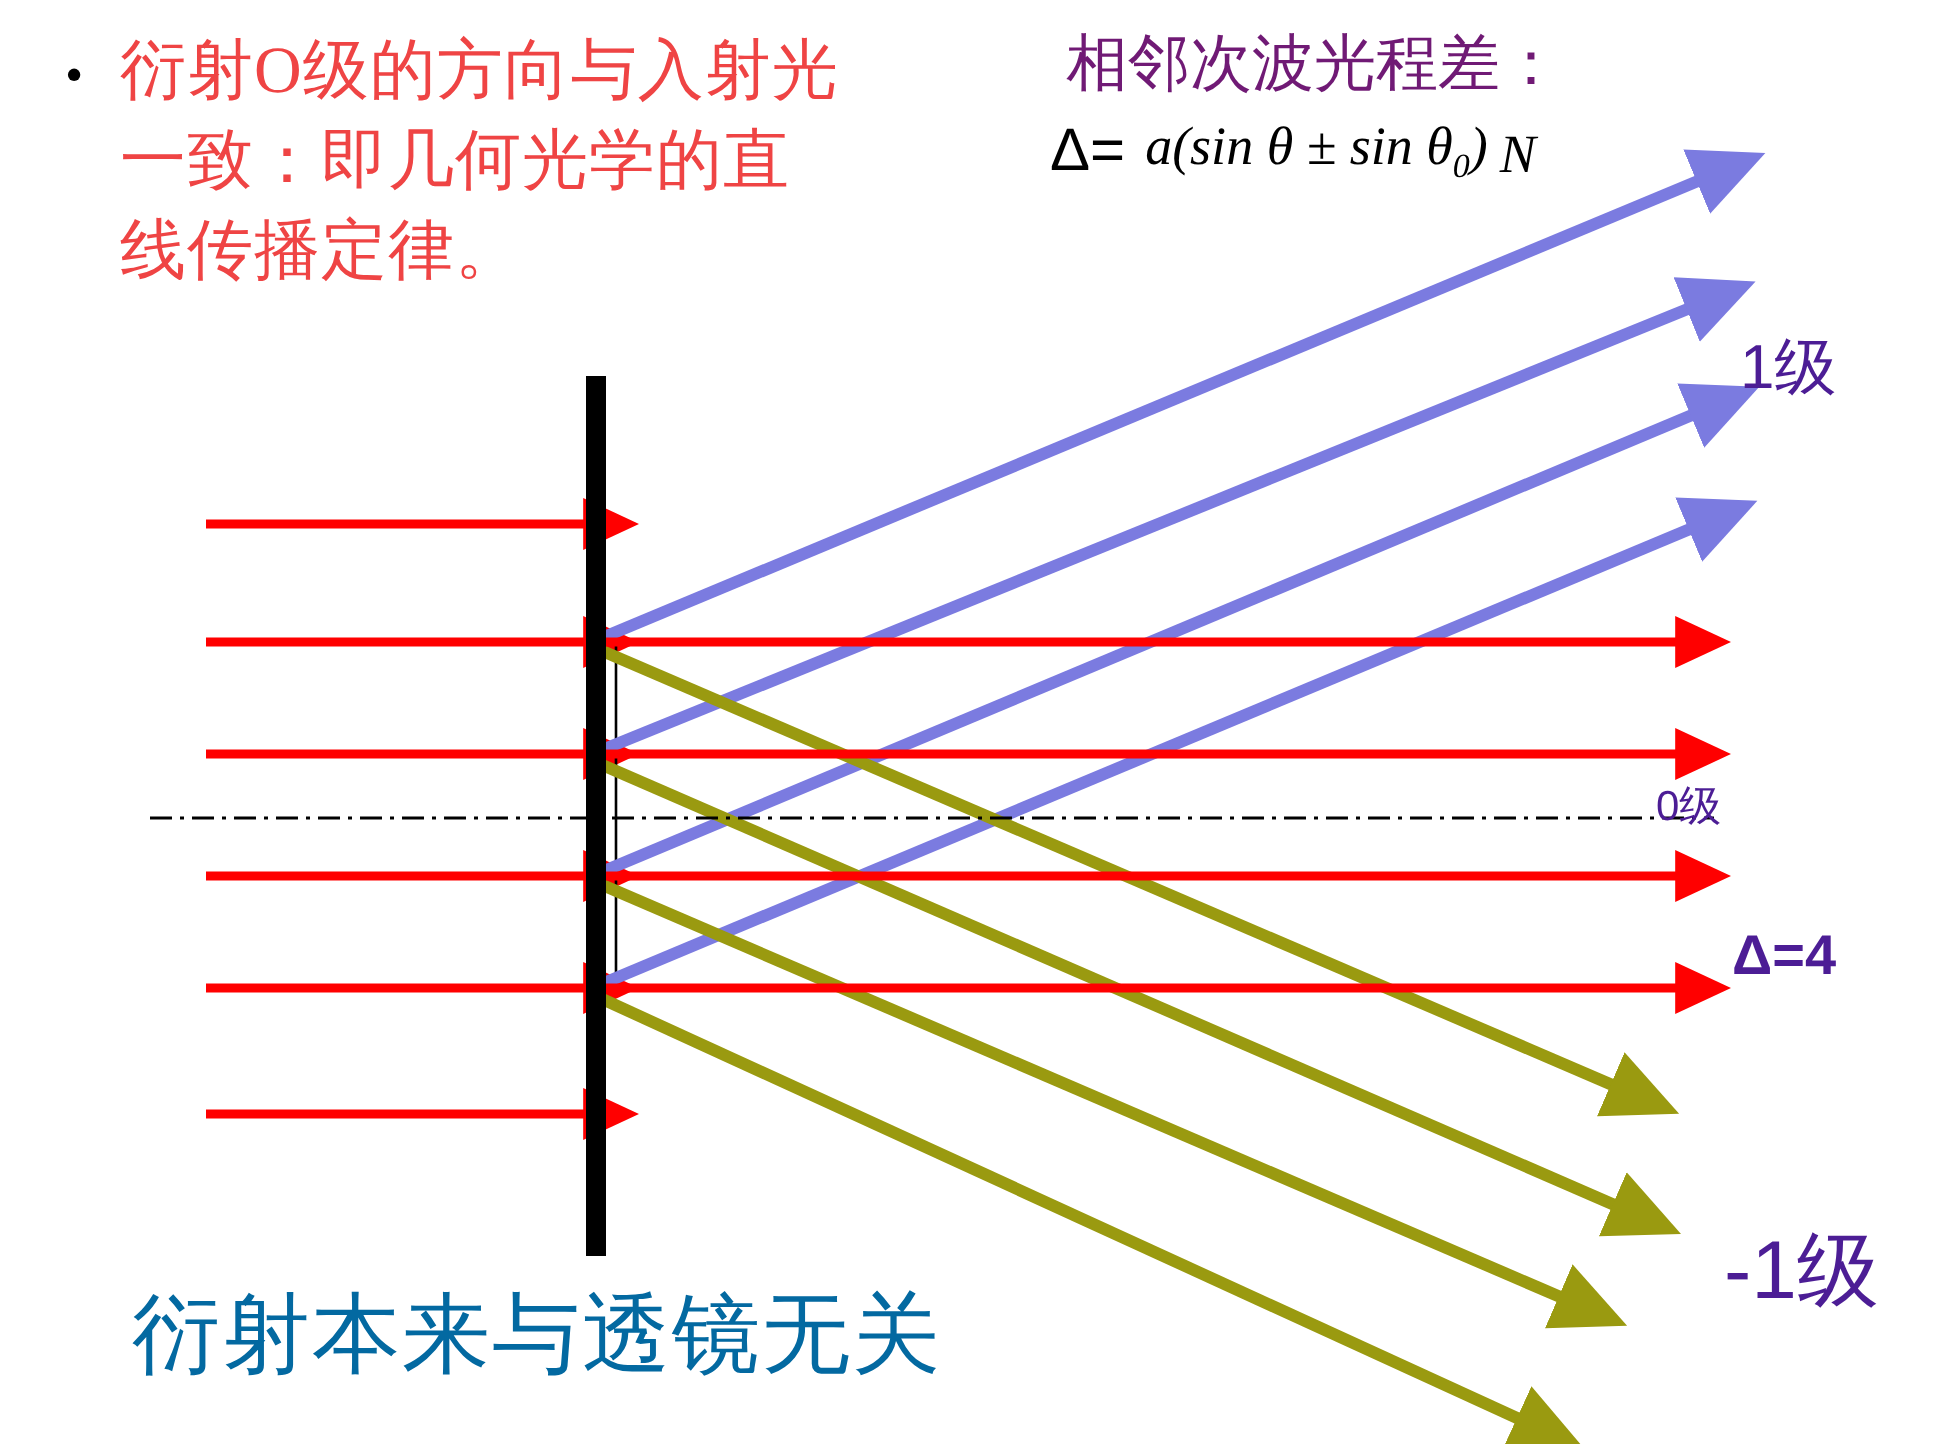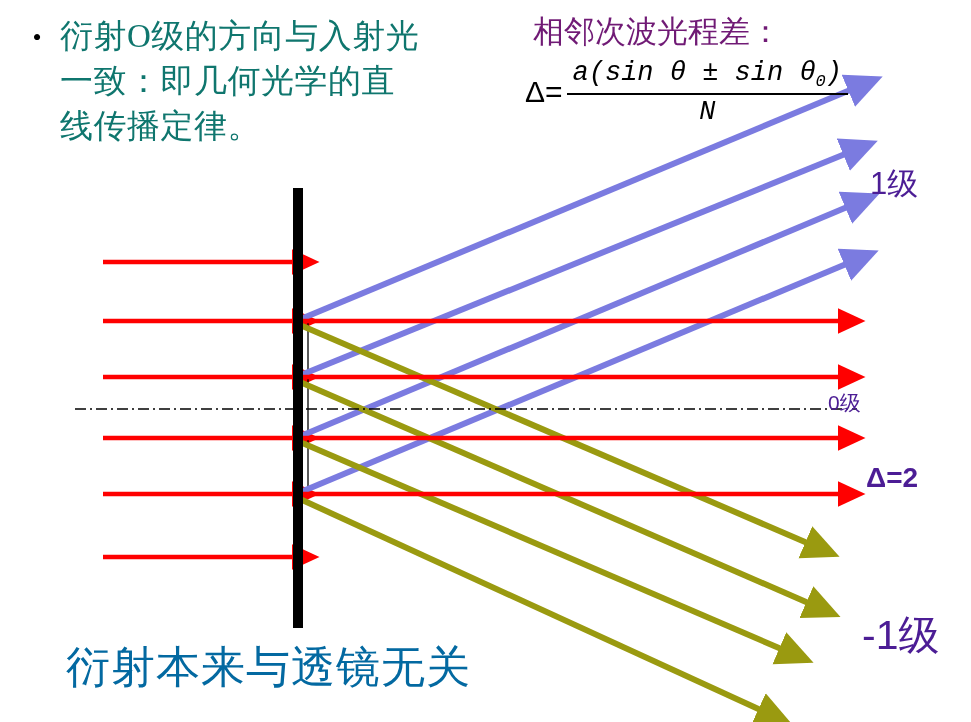--- a/index.html
+++ b/index.html
@@ -30,21 +30,21 @@
     line-height: 48px;
     color: #000000;
     width: 46px;
     text-align: center;
     flex: 0 0 46px;
     user-select: none;
   }
   #bullet-text {
     font-size: 33px;
     line-height: 45px;
-    color: #0f766e;
+    color: #ef4444;
     letter-spacing: 0.5px;
     white-space: pre-line;
   }
 
   
   #formula-block {
     position: absolute;
     left: 515px;
     top: 12px;
     width: 330px;
@@ -64,24 +64,22 @@
     padding-left: 10px;
     color: #000000;
   }
   #formula-lhs {
     font-size: 30px;
     font-family: "Liberation Sans", sans-serif;
     padding-bottom: 2px;
   }
   #formula-frac {
     display: inline-flex;
-    flex-direction: column;
     align-items: center;
     margin-left: 4px;
-    font-family: Liberation Mono, monospace;
   }
   #formula-num {
     font-size: 27px;
     font-style: italic;
     padding: 0 6px 2px 6px;
     white-space: nowrap;
   }
   #formula-bar {
     width: 100%;
     height: 2px;
@@ -208,20 +206,20 @@
         <span id="formula-bar"></span>
         <span id="formula-den">N</span>
       </span>
     </div>
   </div>
 
   <div class="order-label" id="label-order-plus1">1级</div>
 
   <div class="order-label" id="label-order-zero">0级</div>
 
-  <div class="order-label" id="label-delta-zero">Δ=2</div>
+  <div class="order-label" id="label-delta-zero">Δ=4</div>
 
 
   <div class="order-label" id="label-order-minus1">-1级</div>
 
   <div id="caption">衍射本来与透镜无关</div>
 
 </div>
 
 </body></html>

